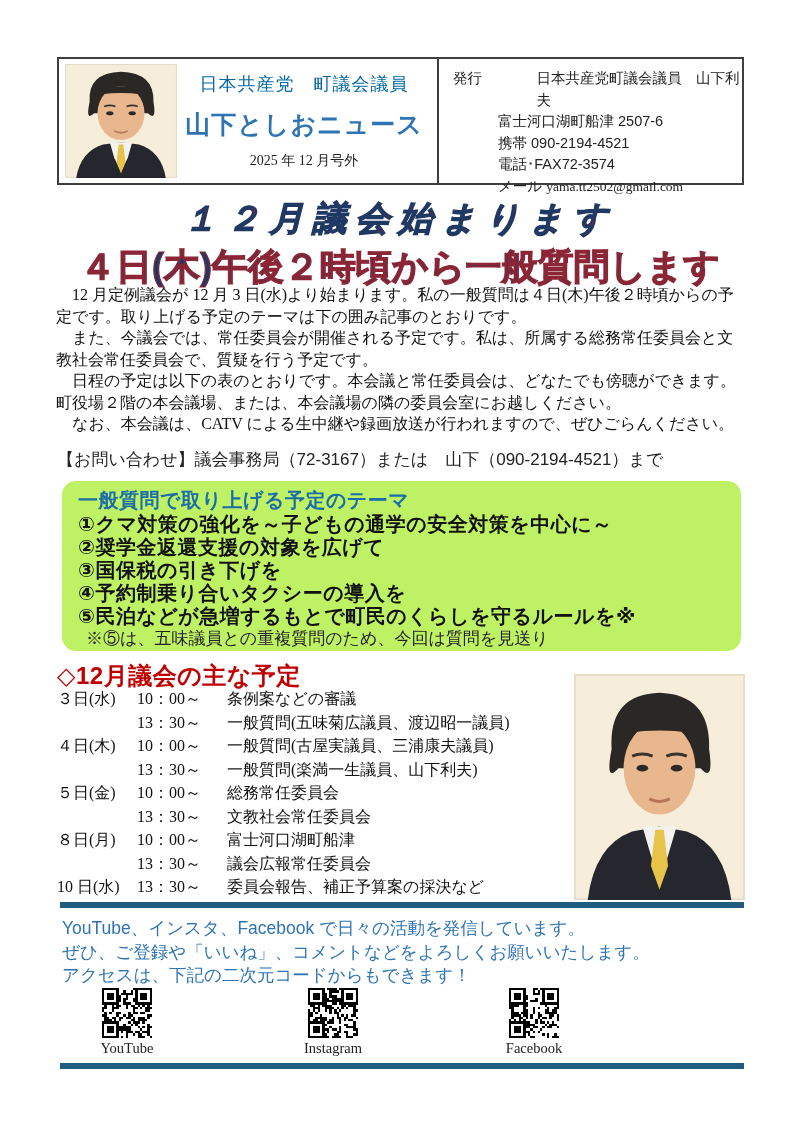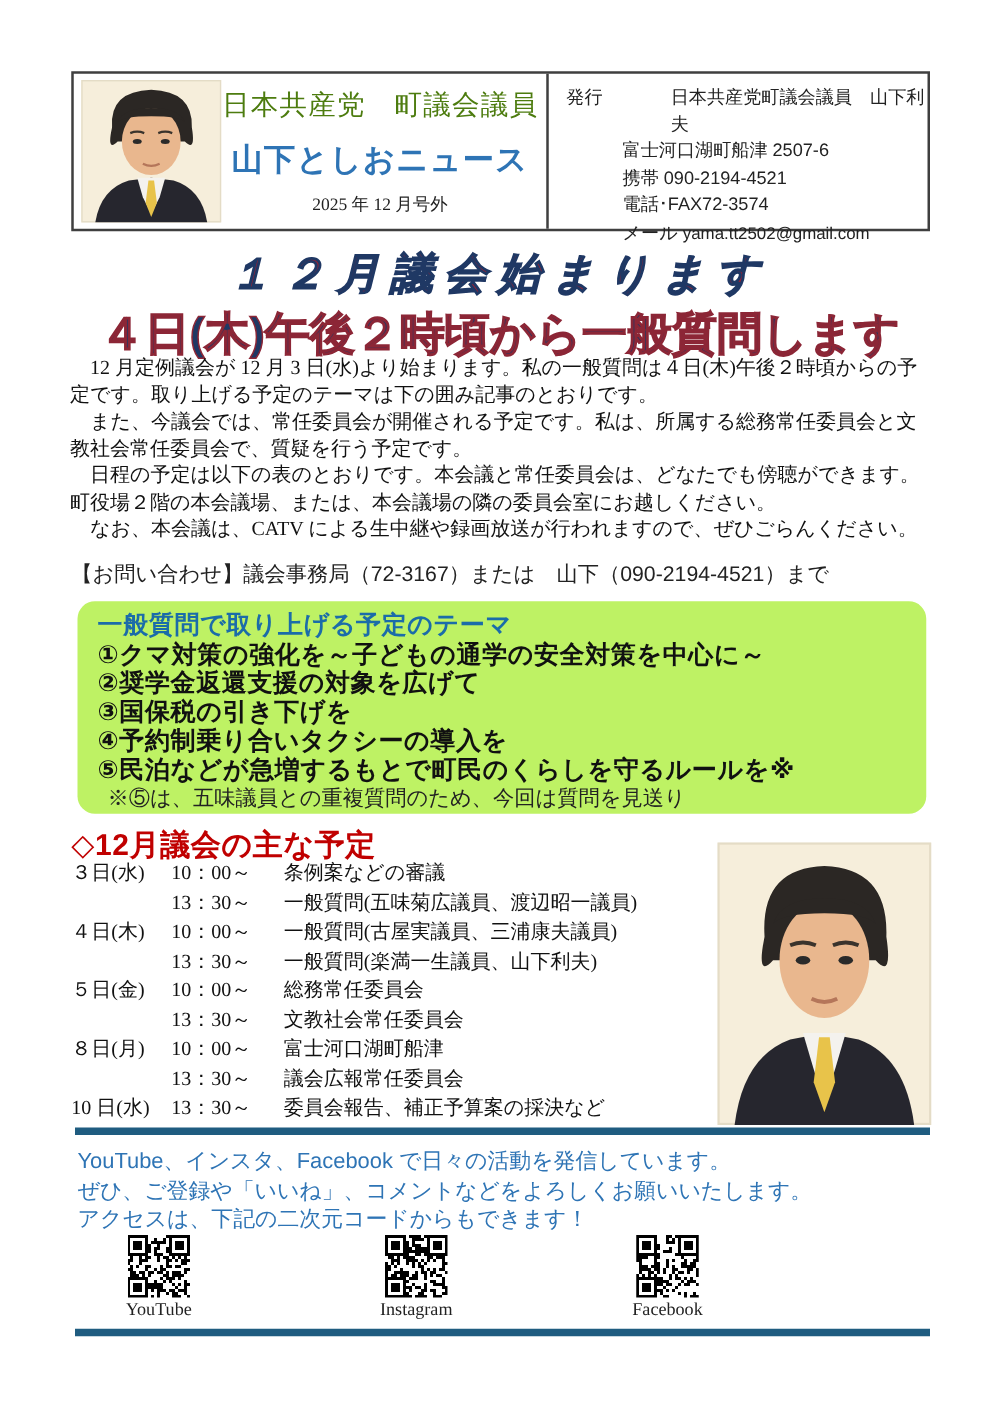--- a/index.html
+++ b/index.html
@@ -14,28 +14,28 @@
   .header-box {
     position:absolute; left:57px; top:57px; width:687px; height:128px;
     border:2px solid #3f3f3f; display:flex; background:#fff;
   }
   .header-left {
     width:380px; border-right:2px solid #3f3f3f; display:flex; align-items:center;
     padding:4px 6px;
   }
   .header-photo { width:112px; height:114px; flex:0 0 auto; }
   .header-titles { flex:1; text-align:center; }
-  .party-title { font-size:22px; color:#4d7c0f; letter-spacing:1px; }
+  .party-title { font-size:18px; color:#0369a1; letter-spacing:1px; }
   .news-title { font-size:25px; font-weight:bold; color:#2e74b5; margin-top:12px; letter-spacing:1px; }
   .issue-line { font-size:14px; font-family:"Liberation Serif","DejaVu Serif",serif; color:#222; margin-top:11px; }
   .header-right { flex:1; padding:9px 0 0 14px; font-size:14.5px; line-height:21.5px; color:#222; }
   .pub-row { display:flex;gap:41px; }
   .pub-label { width:45px; }
   .pub-indent { padding-left:45px; }
-  .pub-email { font-family:Liberation Sans, sans-serif; font-size:13.5px;text-align:right; }
+  .pub-email { font-family:Liberation Serif, serif; font-size:13.5px;text-align:right; }
   
   .headline { position:absolute; left:0; top:196px; width:100%; text-align:center; }
   .headline-1 {
     font-size:34px; font-weight:bold; letter-spacing:9px;
     color:#9b2033;font-style:italic; -webkit-text-stroke:1.2px #1f3864;
   }
   .headline-2 {
     font-size:36px; font-weight:bold; letter-spacing:0px; margin-top:1px;
     color:#1f3864; -webkit-text-stroke:1.2px #8c2636;
   }

